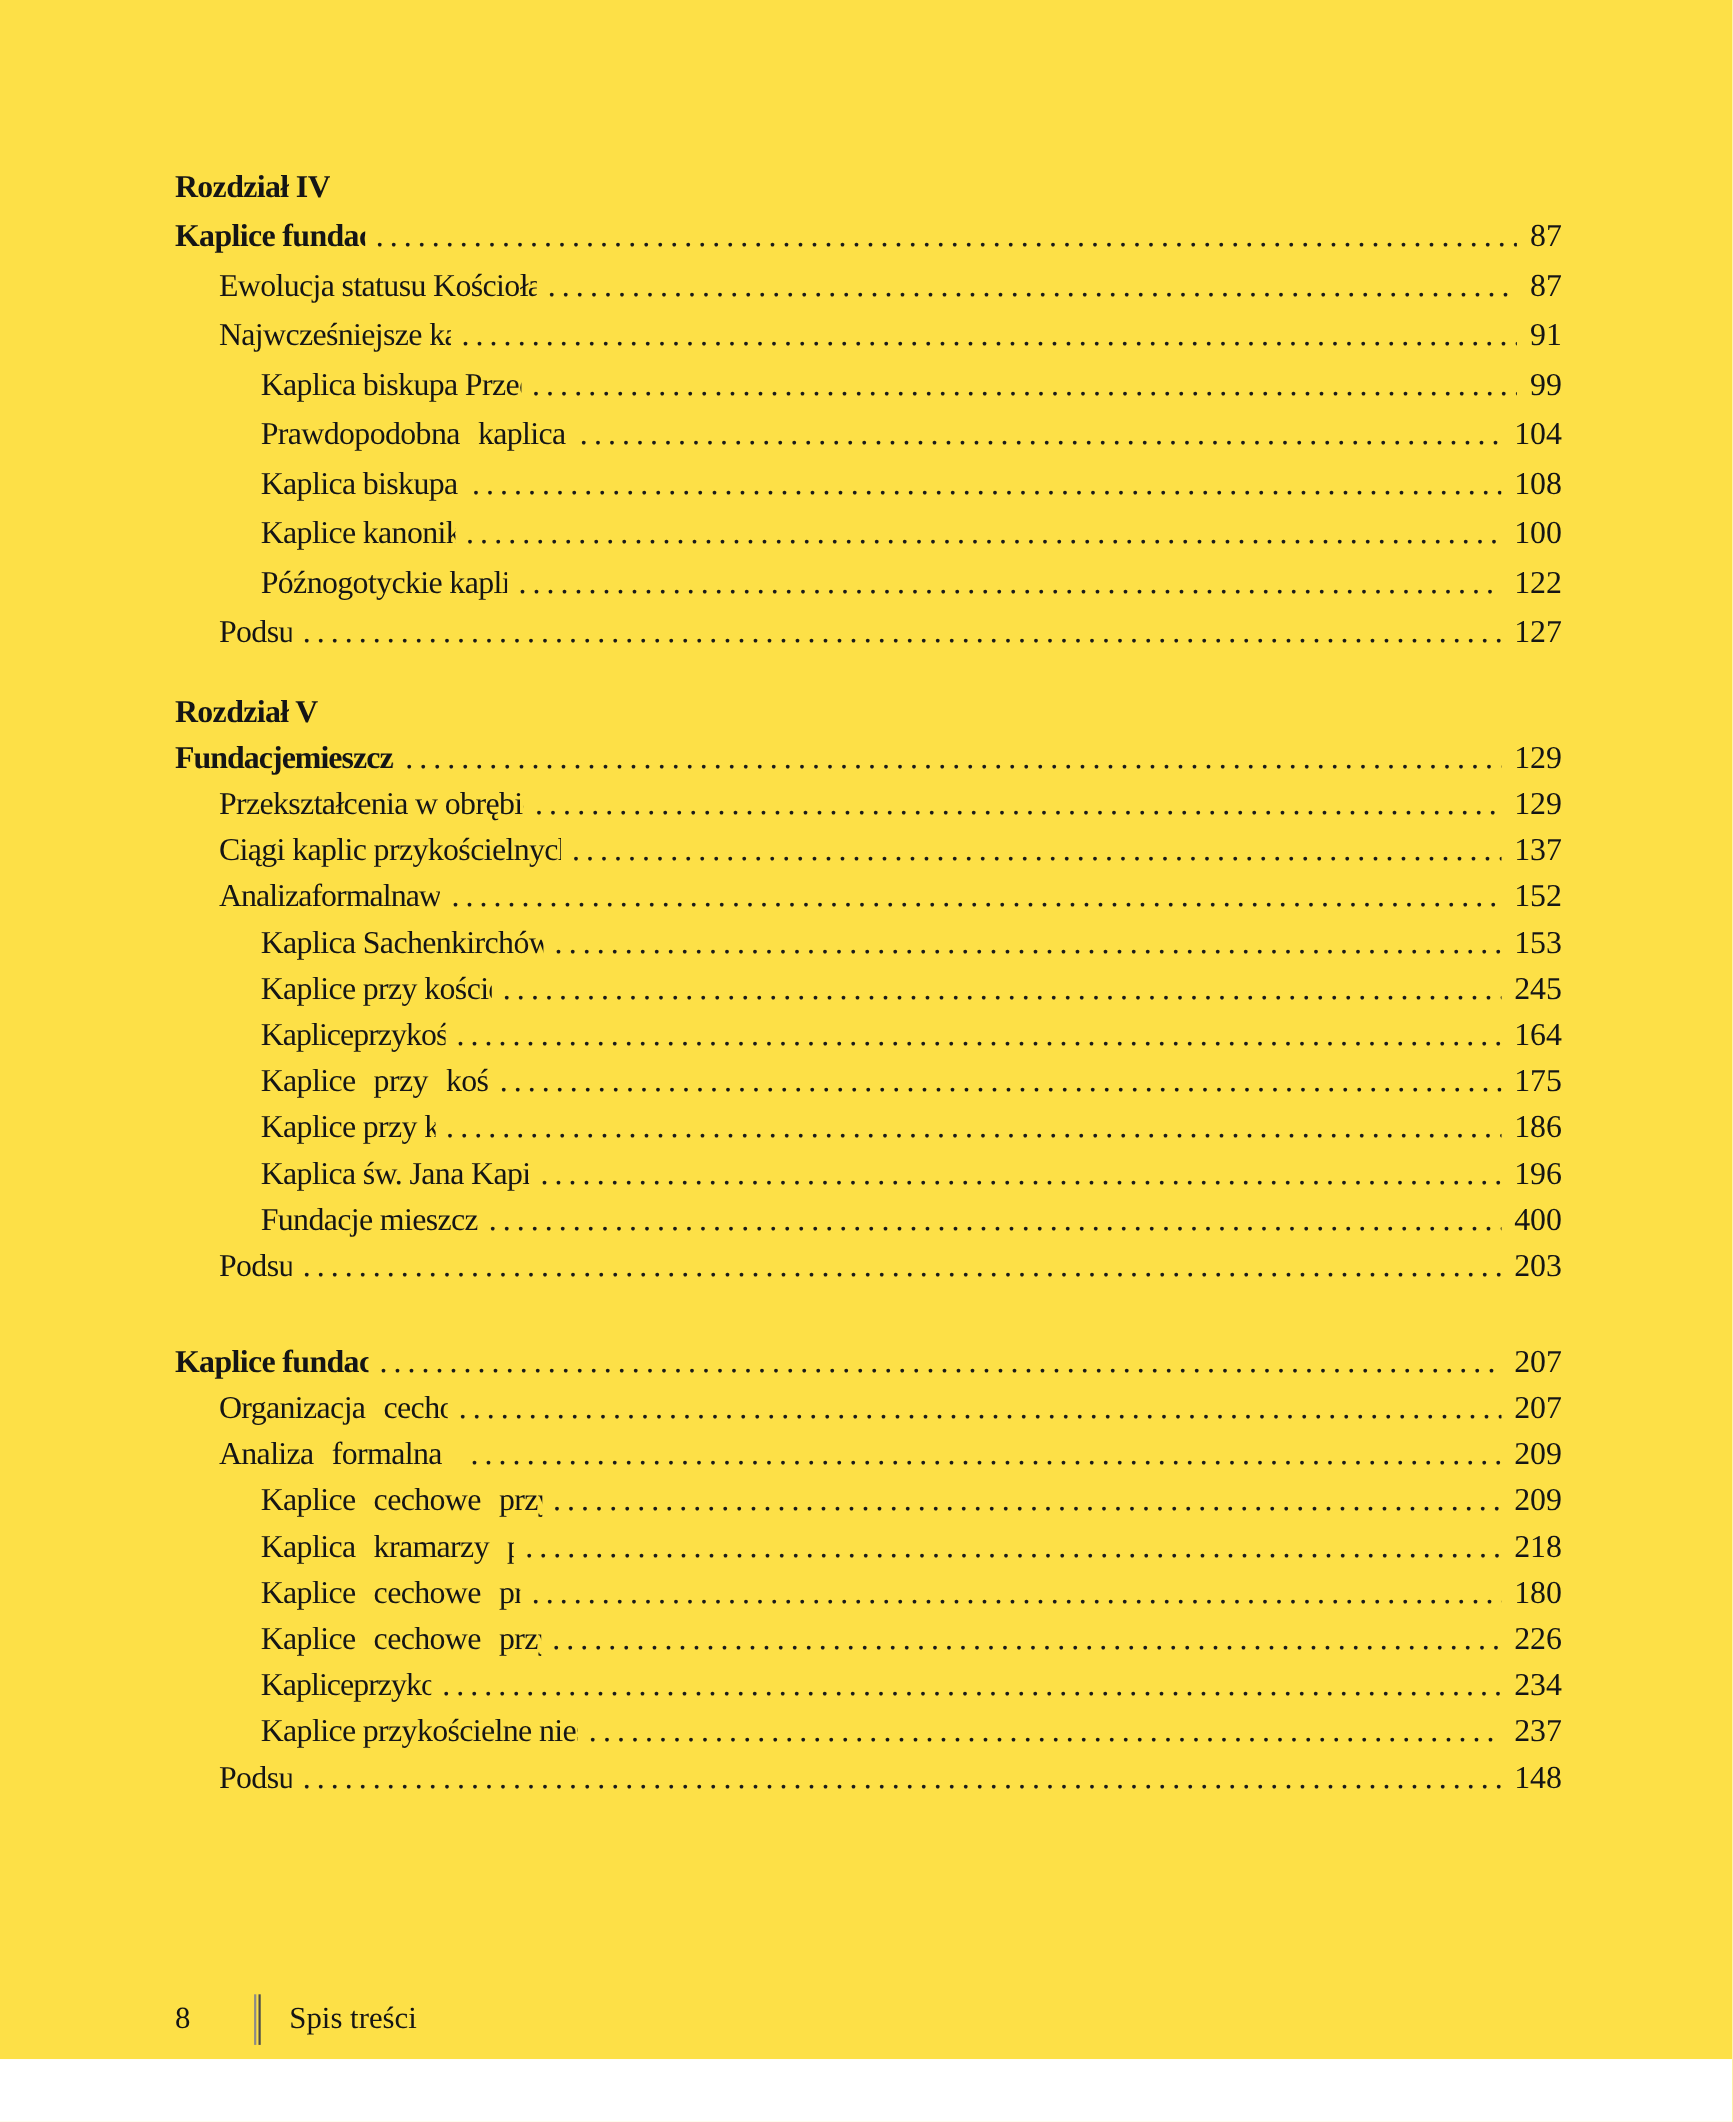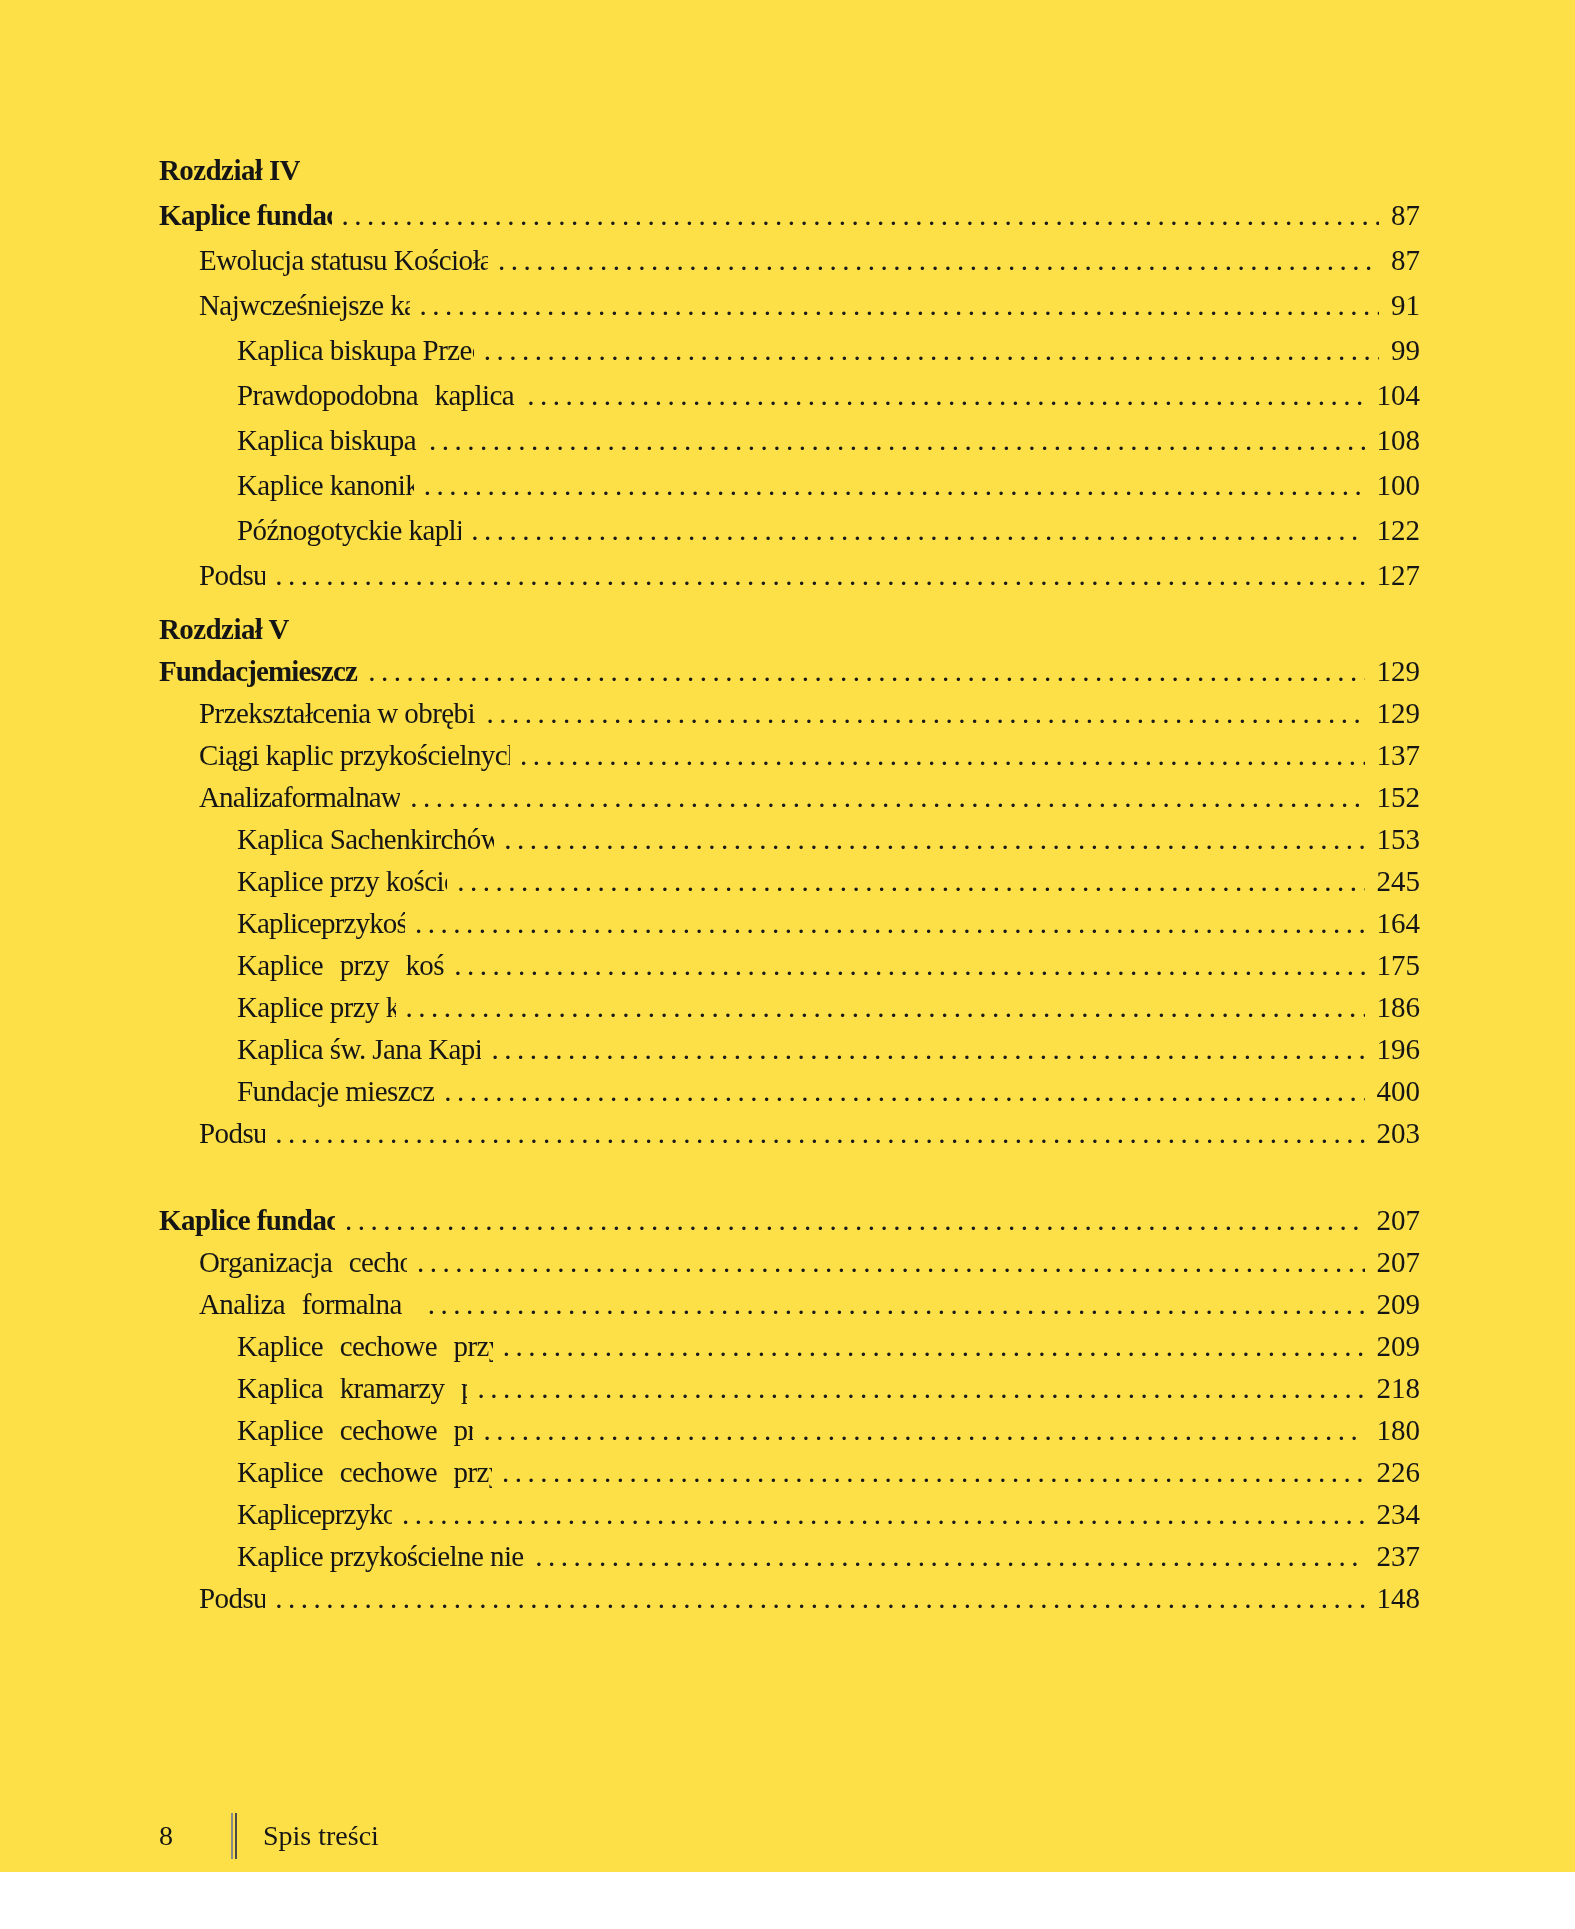--- a/index.html
+++ b/index.html
@@ -9,21 +9,21 @@
     height: 1872px;
     background: #fde047;
     box-sizing: border-box;
     padding: 148px 155px 0 159px;
     font-family: "Liberation Serif", "DejaVu Serif", serif;
     color: #151515;
     overflow: hidden;
   }
   .toc { width: 100%; }
   .chapter { margin: 0; }
-  .chapter.ch-1 { margin-top: 10px; }
+  .chapter.ch-1 { margin-top: 28px; }
   .chapter.ch-2 { margin-top: 45px; }
 
   .row {
     display: flex;
     align-items: baseline;
     font-size: 29px;
     white-space: nowrap;
   }
   .ch-0 .row { height: 45px; line-height: 45px; }
   .ch-1 .row, .ch-2 .row { height: 42px; line-height: 42px; }

